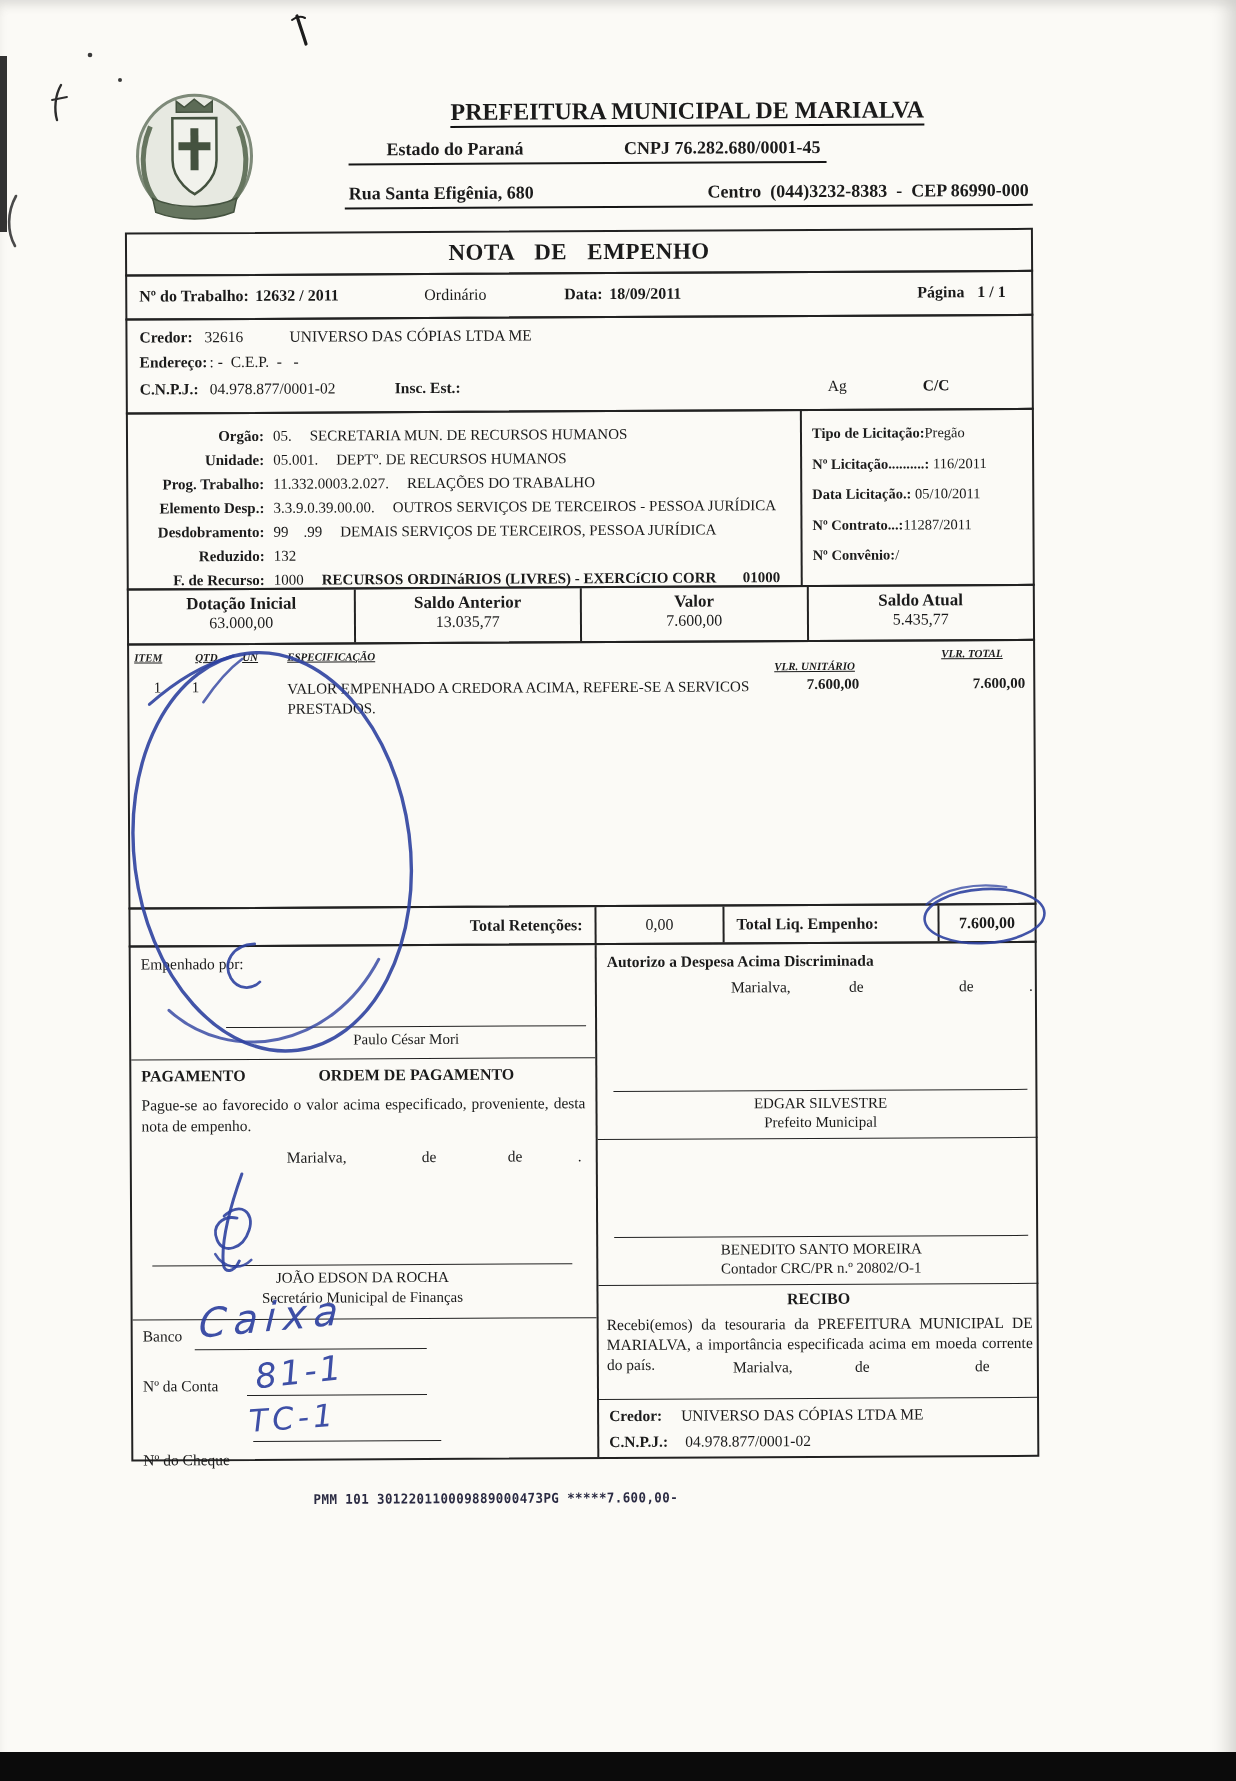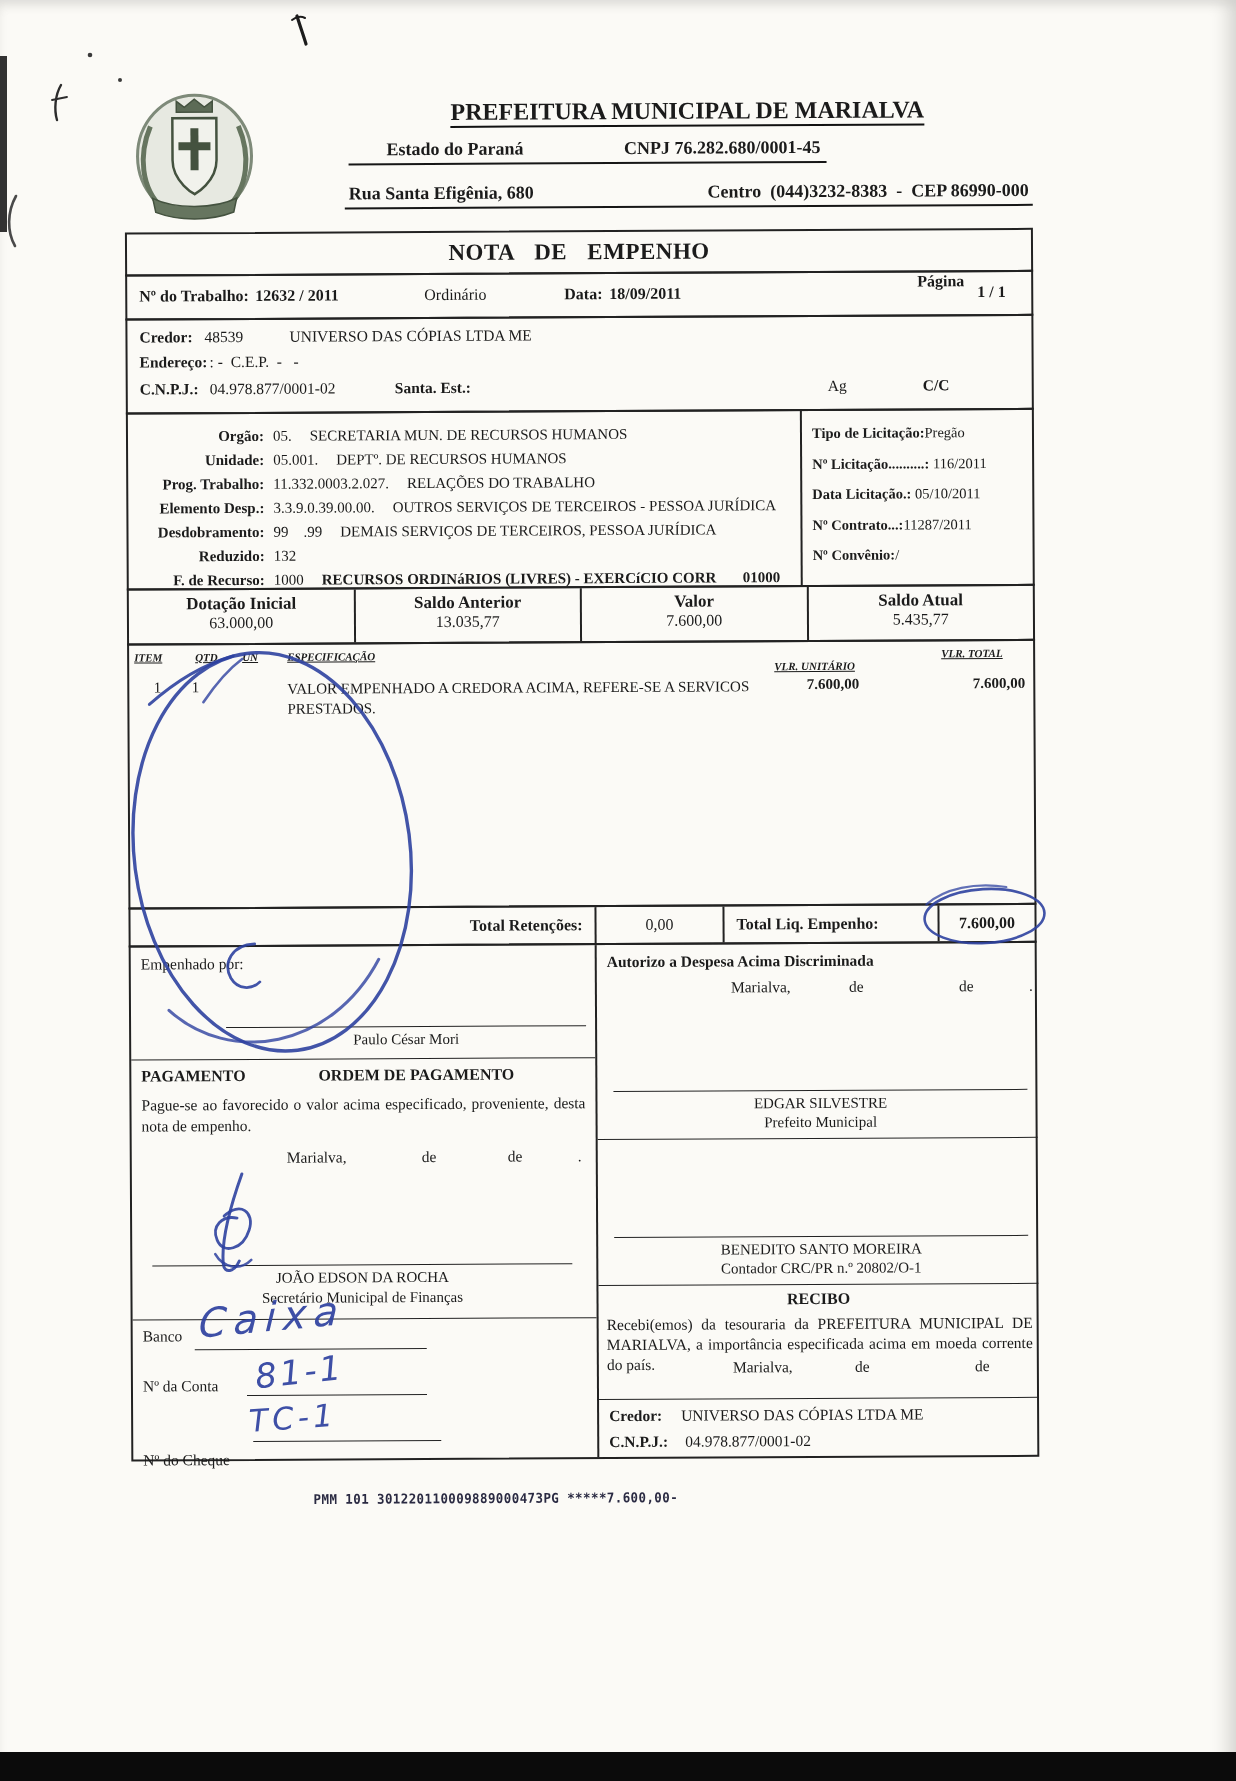--- a/index.html
+++ b/index.html
@@ -83,33 +83,33 @@
     <div class="box" style="left:128px;top:230px;width:908px;height:44px;border-width:2.5px">
       <div class="ctr title-bar-text" style="line-height:39px">NOTA DE EMPENHO</div>
     </div>
 
     <div class="box" style="left:128px;top:272px;width:908px;height:46px">
       <span class="abs b t16" style="left:12px;top:11px">Nº do Trabalho:</span>
       <span class="abs b t16" style="left:128px;top:11px">12632 / 2011</span>
       <span class="abs t16" style="left:297px;top:11px">Ordinário</span>
       <span class="abs b t16" style="left:437px;top:11px">Data:</span>
       <span class="abs b t16" style="left:482px;top:11px">18/09/2011</span>
-      <span class="abs b t16" style="left:790px;top:0">Página</span>
+      <span class="abs b t16" style="left:790px;top:11px">Página</span>
       <span class="abs b t16" style="left:850px;top:11px">1 / 1</span>
     </div>
 
     <div class="box" style="left:128px;top:316px;width:908px;height:96px">
       <span class="abs b t155" style="left:12px;top:8px">Credor:</span>
-      <span class="abs t155" style="left:77px;top:8px">48539</span>
+      <span class="abs t155" style="left:77px;top:8px">32616</span>
       <span class="abs t155" style="left:162px;top:8px">UNIVERSO DAS CÓPIAS LTDA ME</span>
       <span class="abs b t155" style="left:12px;top:33px">Endereço:</span>
       <span class="abs t155 pre" style="left:82px;top:33px">: -  C.E.P.  -   -</span>
       <span class="abs b t155" style="left:12px;top:60px">C.N.P.J.:</span>
       <span class="abs t155" style="left:82px;top:60px">04.978.877/0001-02</span>
-      <span class="abs b t155" style="left:267px;top:60px">Santa. Est.:</span>
+      <span class="abs b t155" style="left:267px;top:60px">Insc. Est.:</span>
       <span class="abs t155" style="left:700px;top:60px">Ag</span>
       <span class="abs b t155" style="left:795px;top:60px">C/C</span>
     </div>
 
     <div class="box" style="left:128px;top:410px;width:908px;height:178px">
       <div class="budrow" style="left:6px;top:14px">
         <span class="lab">Orgão:</span><span class="code pre">05.</span><span class="desc">SECRETARIA MUN. DE RECURSOS HUMANOS</span>
       </div>
       <div class="budrow" style="left:6px;top:38px">
         <span class="lab">Unidade:</span><span class="code pre">05.001.</span><span class="desc">DEPTº. DE RECURSOS HUMANOS</span>

